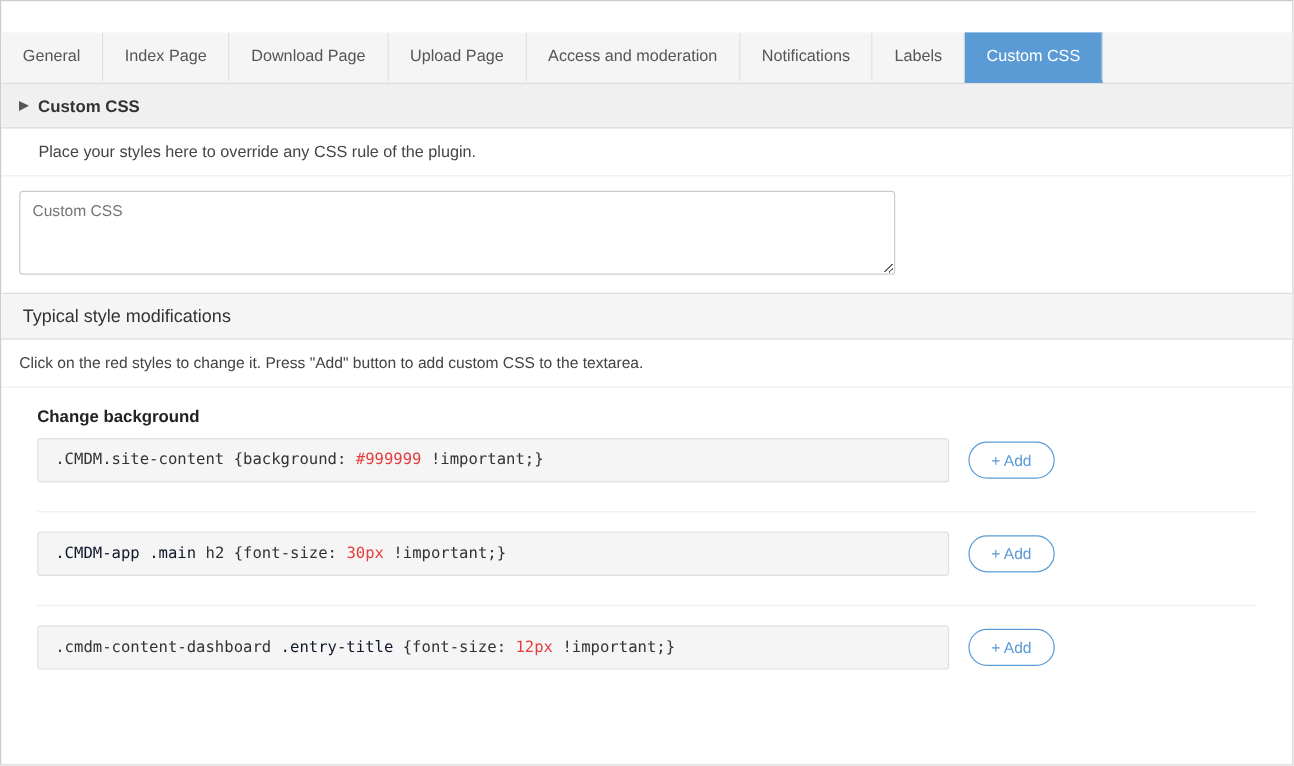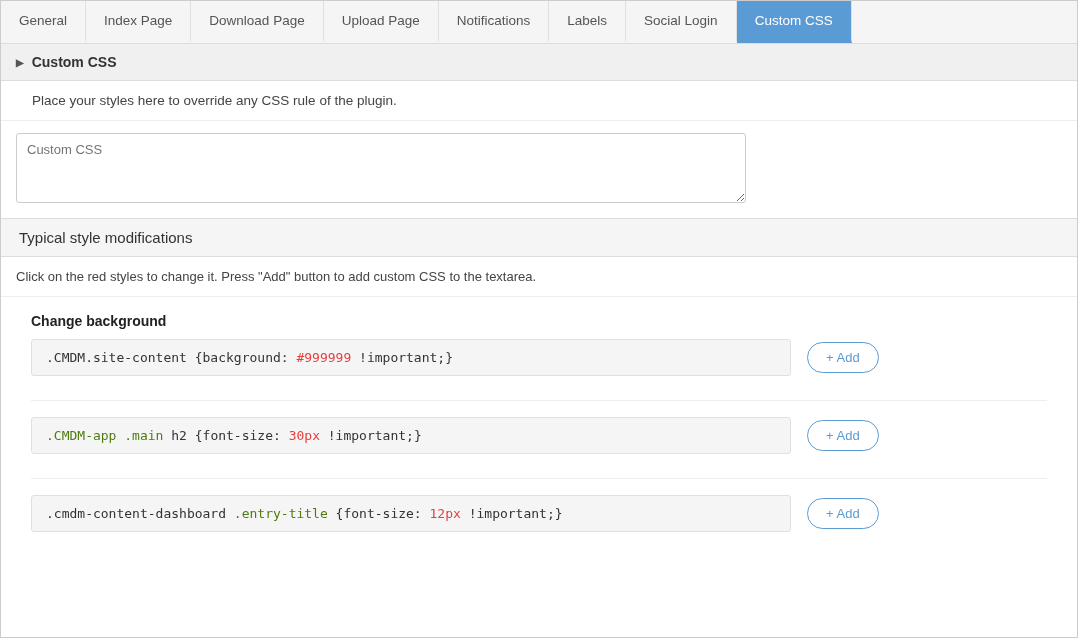--- a/index.html
+++ b/index.html
@@ -15,20 +15,21 @@
       background: #fff;
       border: 1px solid #ccc;
     }
     
     .tab-bar {
       display: flex;
       align-items: center;
       background: #f5f5f5;
       border-bottom: 1px solid #ddd;
       padding: 0;
+      margin-top: 26px;
     }
     .tab-item {
       padding: 12px 18px;
       cursor: pointer;
       font-size: 13.5px;
       color: #555;
       border-right: 1px solid #e0e0e0;
       white-space: nowrap;
       display: flex;
       align-items: center;
@@ -118,21 +119,21 @@
       padding: 10px 14px;
       font-family: monospace;
       font-size: 13px;
       color: #333;
       max-width: 760px;
     }
     .code-red {
       color: #e53e3e;
     }
     .code-blue {
-      color: #4d7c0f;
+      color: #0f172a;
       text-align: right;
     }
     .add-button {
       border: 1.5px solid #5b9bd5;
       color: #5b9bd5;
       background: #fff;
       border-radius: 20px;
       padding: 7px 18px;
       cursor: pointer;
       font-size: 13px;
@@ -160,27 +161,27 @@
     <div class="tab-item">
       <span>Index Page</span>
     </div>
     <div class="tab-item">
       <span>Download Page</span>
     </div>
     <div class="tab-item">
       <span>Upload Page</span>
     </div>
     <div class="tab-item">
+      <span>Access and moderation</span>
+    </div>
+    <div class="tab-item">
       <span>Notifications</span>
     </div>
     <div class="tab-item">
       <span>Labels</span>
-    </div>
-    <div class="tab-item">
-      <span>Social Login</span>
     </div>
     <div class="tab-item active">
       <span>Custom CSS</span>
     </div>
   </div>
 
   <div class="section-header">
     <span class="arrow-icon">▶</span>
     <span>Custom CSS</span>
   </div>

